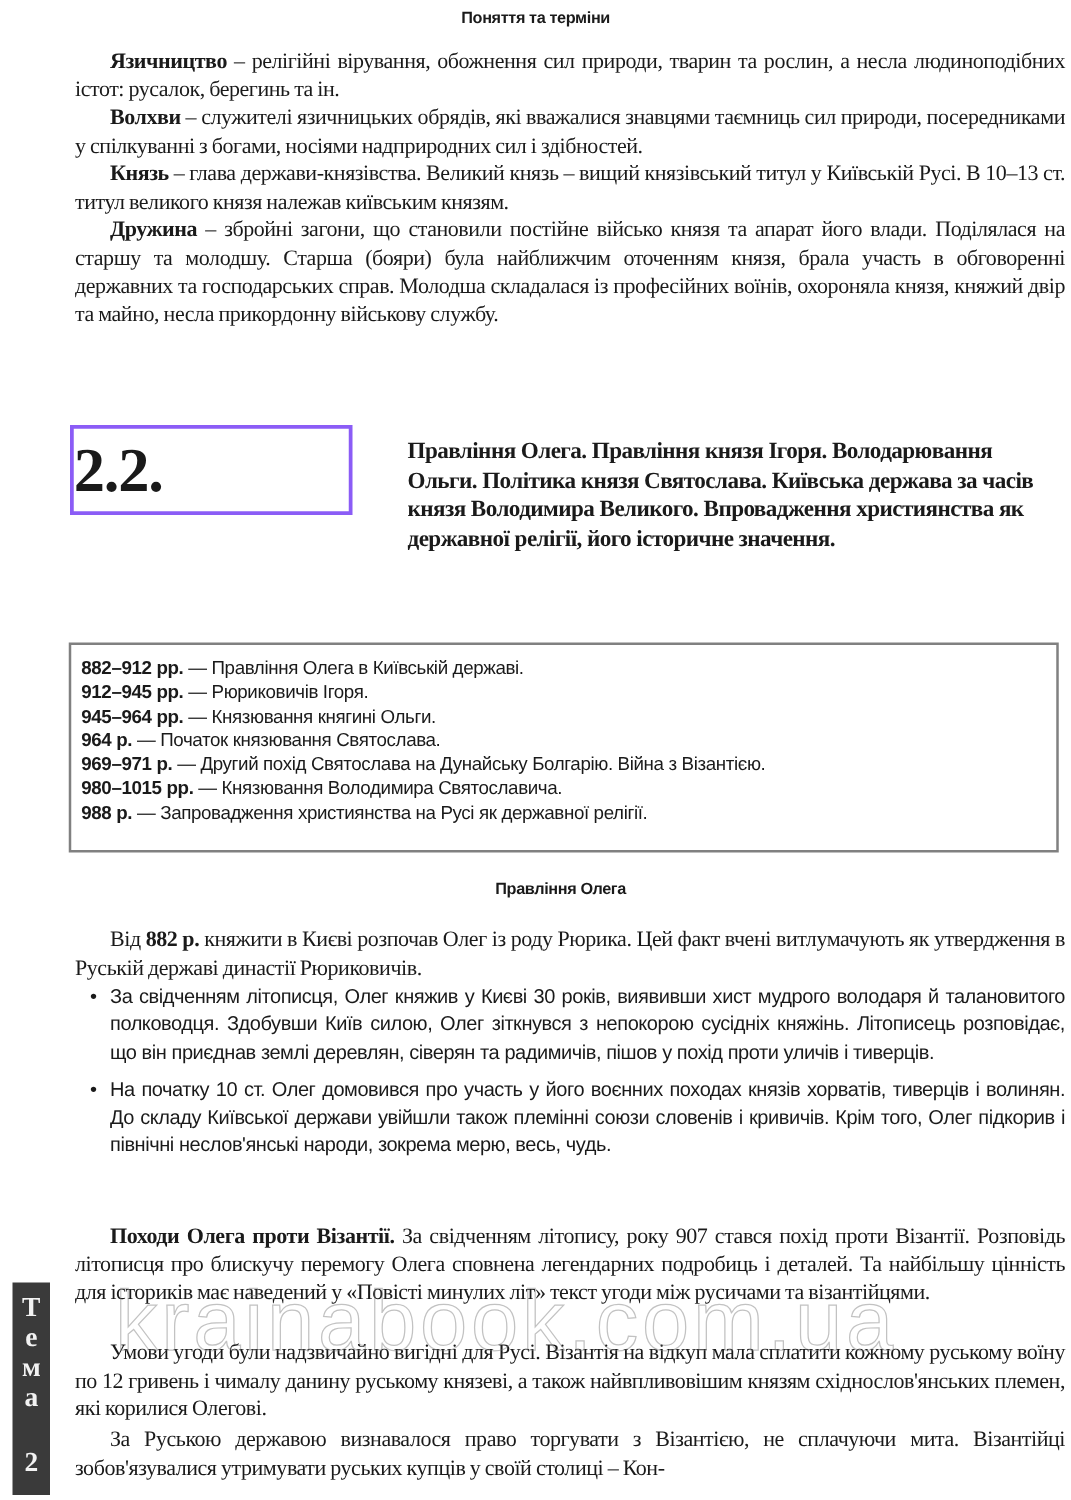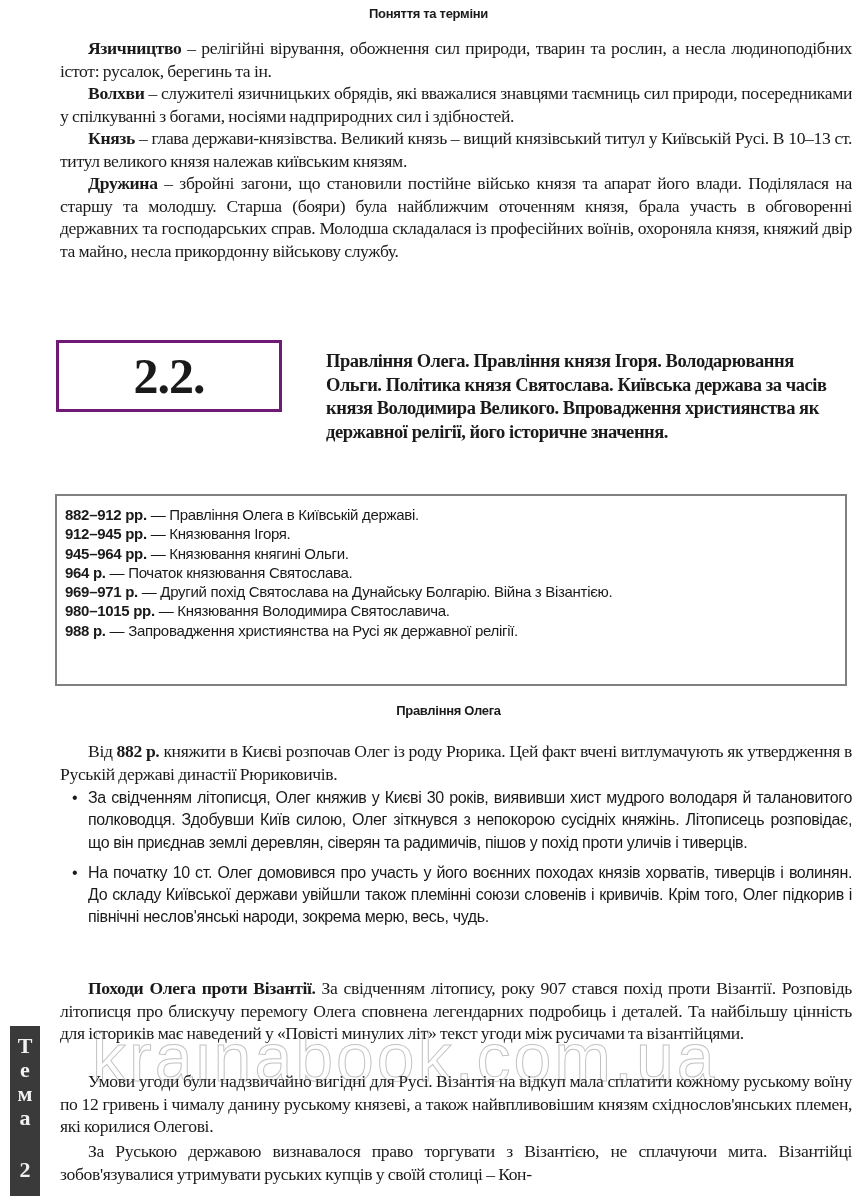--- a/index.html
+++ b/index.html
@@ -20,37 +20,37 @@
     position: absolute; left: 60px; width: 792px;
     font-size: 17.6px; line-height: 22.6px;
     text-align: justify; text-indent: 28px;
     letter-spacing: -0.35px; word-spacing: -0.5px;
   }
   .para b { font-weight: bold; }
 
   
   .sec-box {
     position: absolute; left: 56px; top: 340px; width: 220px; height: 66px;
-    border: 3px solid #701a75; box-sizing: content-box;
-    display: flex; align-items: center; justify-content: center;
+    border: 3px solid #8b5cf6; box-sizing: content-box;
+    display: flex; align-items: center; 
   }
   .sec-num {
     font-family: "Liberation Serif", "DejaVu Serif", serif;
     font-weight: bold; font-size: 50px; letter-spacing: -1px;
   }
   .sec-title {
     position: absolute; left: 326px; top: 350px; width: 520px;
     font-family: "Liberation Serif", "DejaVu Serif", serif;
     font-weight: bold; font-size: 18.5px; line-height: 23.5px;
     letter-spacing: -0.45px;
   }
 
   
   .dates-box {
-    position: absolute; left: 55px; top: 494px; width: 792px; height: 192px;
+    position: absolute; left: 55px; top: 514px; width: 792px; height: 168px;
     border: 2px solid #808080; box-sizing: border-box;
     padding: 9px 0 0 8px;
   }
   .date-row {
     font-family: "Liberation Sans", "DejaVu Sans", sans-serif;
     font-size: 15px; line-height: 19.3px; letter-spacing: -0.3px;
     white-space: nowrap;
   }
   .date-row .yr { font-weight: bold; }
 
@@ -103,21 +103,21 @@
   <b>Дружина</b><span> – збройні загони, що становили постійне військо князя та апарат його влади. Поділялася на старшу та молодшу. Старша (бояри) була найближчим оточенням князя, брала участь в обговоренні державних та господарських справ. Молодша складалася із професійних воїнів, охороняла князя, княжий двір та майно, несла прикордонну військову службу.</span>
 </div>
 
 <div class="sec-box">
   <span class="sec-num">2.2.</span>
 </div>
 <div class="sec-title">Правління Олега. Правління князя Ігоря. Володарювання Ольги. Політика князя Святослава. Київська держава за часів князя Володимира Великого. Впровадження християнства як державної релігії, його історичне значення.</div>
 
 <div class="dates-box">
   <div class="date-row"><span class="yr">882–912 рр.</span><span> — Правління Олега в Київській державі.</span></div>
-  <div class="date-row"><span class="yr">912–945 рр.</span><span> — Князювання Ігоря.</span></div>
+  <div class="date-row"><span class="yr">912–945 рр.</span><span> — Рюриковичів Ігоря.</span></div>
   <div class="date-row"><span class="yr">945–964 рр.</span><span> — Князювання княгині Ольги.</span></div>
   <div class="date-row"><span class="yr">964 р.</span><span> — Початок князювання Святослава.</span></div>
   <div class="date-row"><span class="yr">969–971 р.</span><span> — Другий похід Святослава на Дунайську Болгарію. Війна з Візантією.</span></div>
   <div class="date-row"><span class="yr">980–1015 рр.</span><span> — Князювання Володимира Святославича.</span></div>
   <div class="date-row"><span class="yr">988 р.</span><span> — Запровадження християнства на Русі як державної релігії.</span></div>
 </div>
 
 <div class="h-center" style="top:703px; left:40px; width:817px;">Правління Олега</div>
 
 <div class="para" style="top:740px;">

